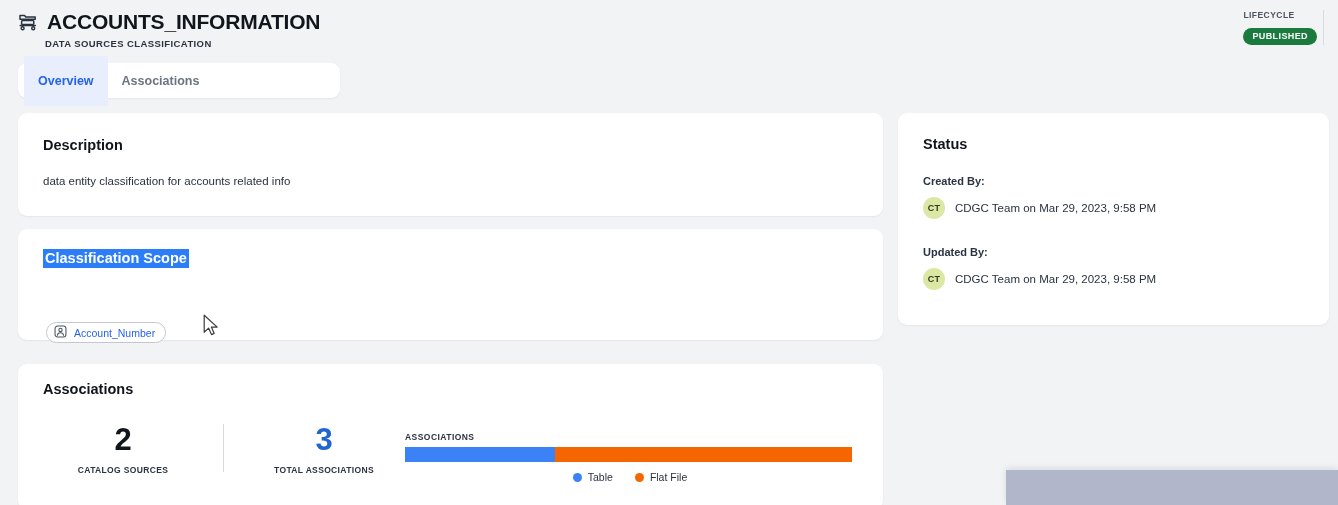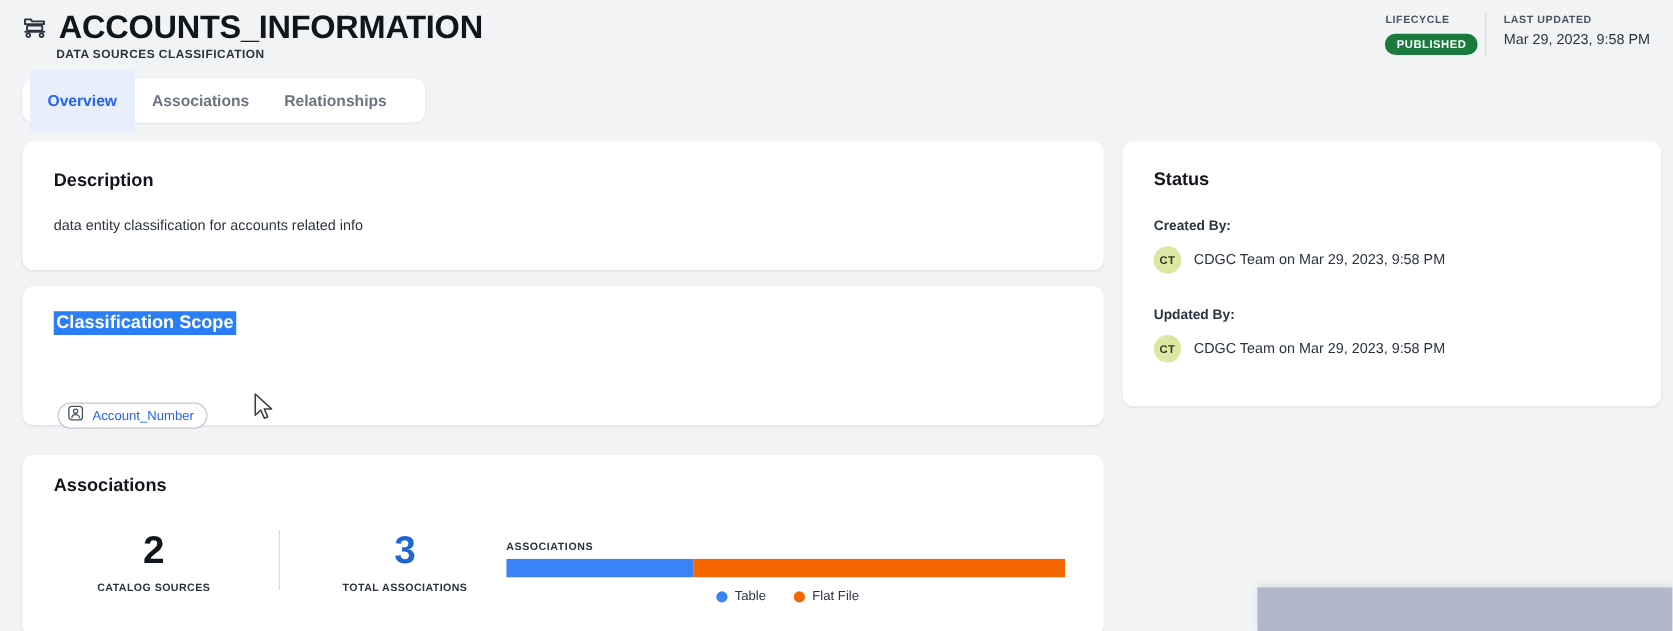--- a/index.html
+++ b/index.html
@@ -10,21 +10,21 @@
     font-family: "Liberation Sans", sans-serif;
     -webkit-font-smoothing: antialiased;
   }
   #root { position: relative; width: 1338px; height: 505px; }
 
   
   .header { position: absolute; left: 0; top: 0; width: 1338px; height: 57px; background: #f2f3f5; }
   .entity-icon { position: absolute; left: 16px; top: 10px; width: 24px; height: 24px; }
   .page-title {
     position: absolute; left: 47px; top: 9px;
-    font-size: 26px; font-weight: bold; letter-spacing: -0.2px;
+    font-size: 21px; font-weight: bold; letter-spacing: -0.2px;
     color: #11161c; line-height: 25px; white-space: nowrap;
   }
   .page-subtitle {
     position: absolute; left: 45px; top: 38px;
     font-size: 9.5px; font-weight: bold; letter-spacing: 0.4px;
     color: #2a3340; white-space: nowrap;
   }
 
   .meta { position: absolute; right: 0; top: 10px; height: 36px; display: flex; align-items: flex-start; }
   .meta-block { padding: 0 18px 0 0; }
@@ -143,31 +143,26 @@
       </svg>
     </div>
     <div class="page-title">ACCOUNTS_INFORMATION</div>
     <div class="page-subtitle">DATA SOURCES CLASSIFICATION</div>
 
     <div class="meta">
       <div class="meta-block lifecycle">
         <div class="meta-label">LIFECYCLE</div>
         <div class="badge-published">PUBLISHED</div>
       </div>
-      <div class="meta-block">
-        <div class="meta-label">LAST UPDATED</div>
-        <div class="meta-value">Mar 29, 2023, 9:58 PM</div>
-      </div>
     </div>
   </div>
 
   <div class="tabs">
     <div class="tab active">Overview</div>
     <div class="tab">Associations</div>
-    <div class="tab">Relationships</div>
   </div>
 
   <div class="card" id="card-description">
     <div class="card-title desc-title">Description</div>
     <div class="desc-body">data entity classification for accounts related info</div>
   </div>
 
   <div class="card" id="card-scope">
     <div class="card-title scope-title"><span class="sel">Classification Scope</span></div>
   </div>

